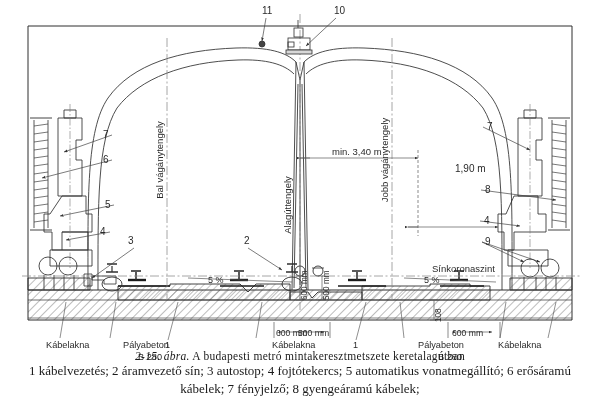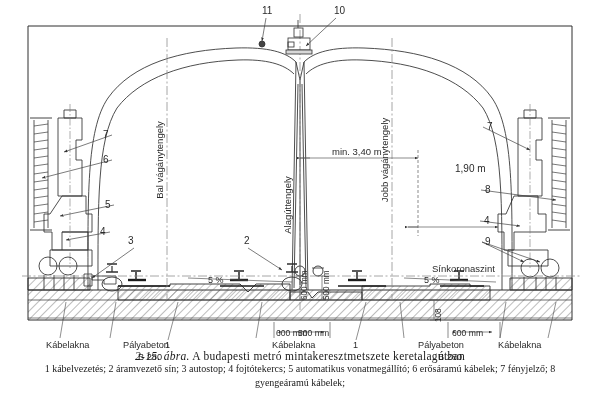--- a/index.html
+++ b/index.html
@@ -4,21 +4,21 @@
 <style>
   html,body{margin:0;padding:0;background:#fff;}
   body{width:600px;height:400px;overflow:hidden;
        font-family:"Liberation Sans", sans-serif;color:#222;}
   #page{position:relative;width:600px;height:400px;background:#ffffff;}
   svg#drawing{position:absolute;left:0;top:0;width:600px;height:400px;}
   .cap-wrap{position:absolute;left:0;top:350px;width:600px;text-align:center;}
   .fig-title{font-family:"Liberation Serif", serif;font-size:11.5px;color:#1a1a1a;
              letter-spacing:.3px;white-space:nowrap;}
   .fig-title .it{font-style:italic;}
-  .legend{font-family:"Liberation Serif", serif;font-size:10px;color:#1a1a1a;
+  .legend{font-family:"Liberation Serif", serif;font-size:13px;color:#1a1a1a;
           line-height:1.35;padding:0 20px;}
   text{font-family:"Liberation Sans", sans-serif;fill:#2a2a2a;}
 </style>
 </head>
 <body>
 
 <div id="page">
 
   <svg id="drawing" viewBox="0 0 600 400">
     <defs>

